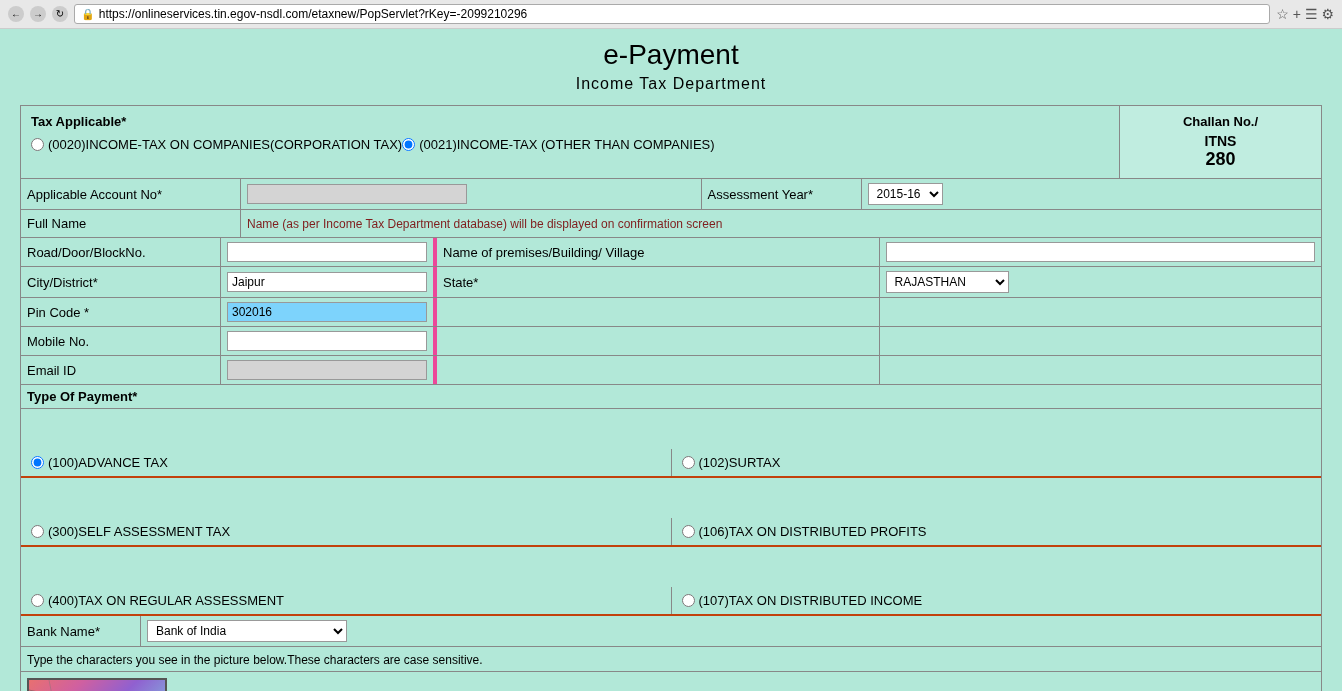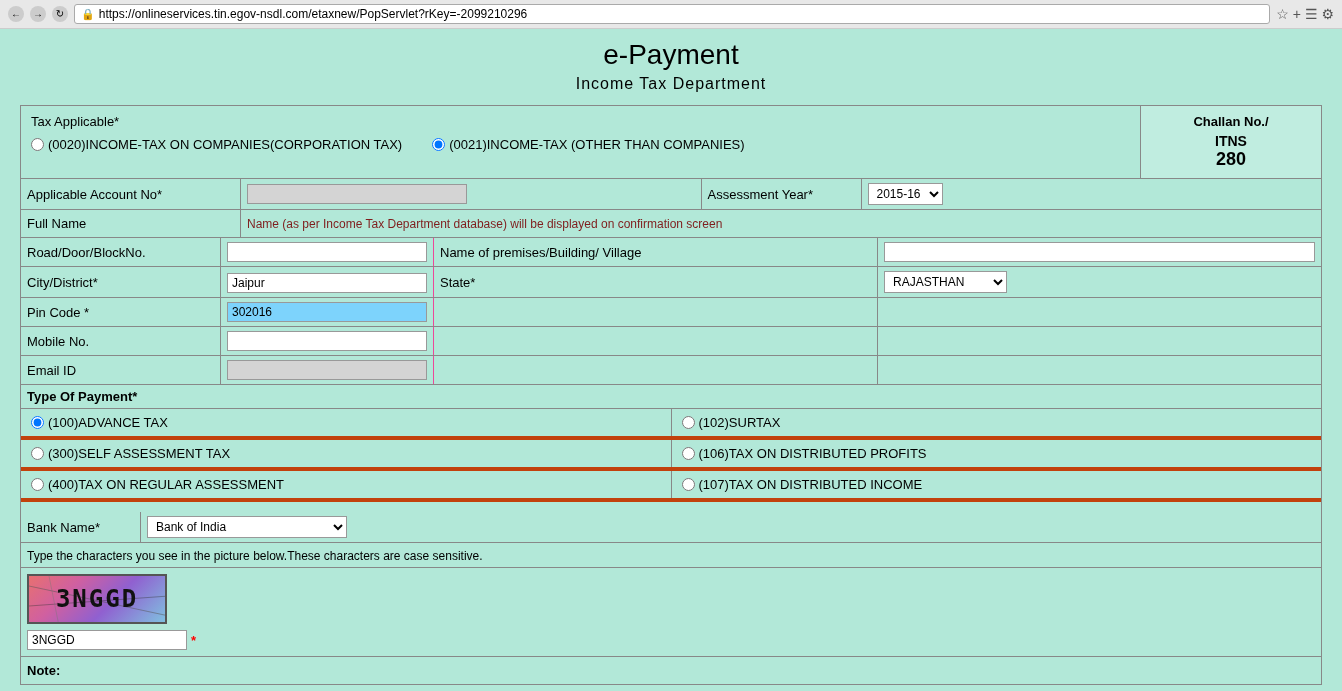--- a/index.html
+++ b/index.html
@@ -76,46 +76,45 @@
     .top-section {
       display: flex;
       border-bottom: 1px solid #888;
     }
     .tax-applicable-section {
       flex: 1;
       padding: 8px 10px;
       border-right: 1px solid #888;
     }
     .challan-section {
-      width: 180px;
+      width: 201px;
       padding: 8px 10px;
       text-align: center;
       background-color: #c0ede0;
     }
     .challan-label {
       font-size: 13px;
       font-weight: bold;
     }
     .challan-itns {
       font-size: 14px;
       font-weight: bold;
       margin-top: 4px;
     }
     .challan-num {
       font-size: 18px;
       font-weight: bold;
     }
 
     .tax-applicable-label {
-      font-weight: normal;
+      font-weight: bold;
       margin-bottom: 8px;
     }
     .radio-options {
       display: flex;
-      gap: 30px;
       align-items: flex-start;
       flex-wrap: wrap;
     }
     .radio-option {
       display: flex;
       align-items: center;
       gap: 4px;
     }
     .radio-option input[type="radio"] {
       cursor: pointer;
@@ -193,22 +192,22 @@
     .addr-label {
       width: 200px;
       padding: 4px 6px;
       display: flex;
       align-items: center;
       border-right: 1px solid #888;
     }
     .addr-input {
       padding: 4px 6px;
       display: flex;
-      align-items: flex-end;
-      border-right: 1px solid #ec4899;
+      align-items: center;
+      border-right: 4px solid #ec4899;
     }
     .addr-label2 {
       padding: 4px 6px;
       display: flex;
       align-items: center;
       border-right: 1px solid #888;
       flex: 1;
     }
     .addr-input2 {
       padding: 4px 6px;
@@ -218,21 +217,22 @@
     }
 
     
     .payment-type-header {
       padding: 4px 6px;
       border-bottom: 1px solid #888;
       font-weight: bold;
     }
     .payment-type-row {
       display: flex;
-      border-bottom: 4px solid #c2410c;
+      border-bottom: 2px solid #c2410c;
+      margin-top: 40px;
     }
     .payment-col {
       flex: 1;
       padding: 4px 10px;
       border-right: 1px solid #888;
     }
     .payment-col:last-child {
       border-right: none;
     }
     .payment-option {
@@ -240,21 +240,20 @@
       align-items: center;
       gap: 4px;
       padding: 2px 0;
     }
 
     
     .bank-row {
       display: flex;
       border-bottom: 1px solid #888;
       min-height: 28px;
-      margin-top: 10px;
     }
     .bank-label {
       padding: 4px 6px;
       display: flex;
       align-items: center;
       border-right: 1px solid #888;
       width: 120px;
     }
     .bank-input {
       padding: 4px 6px;

